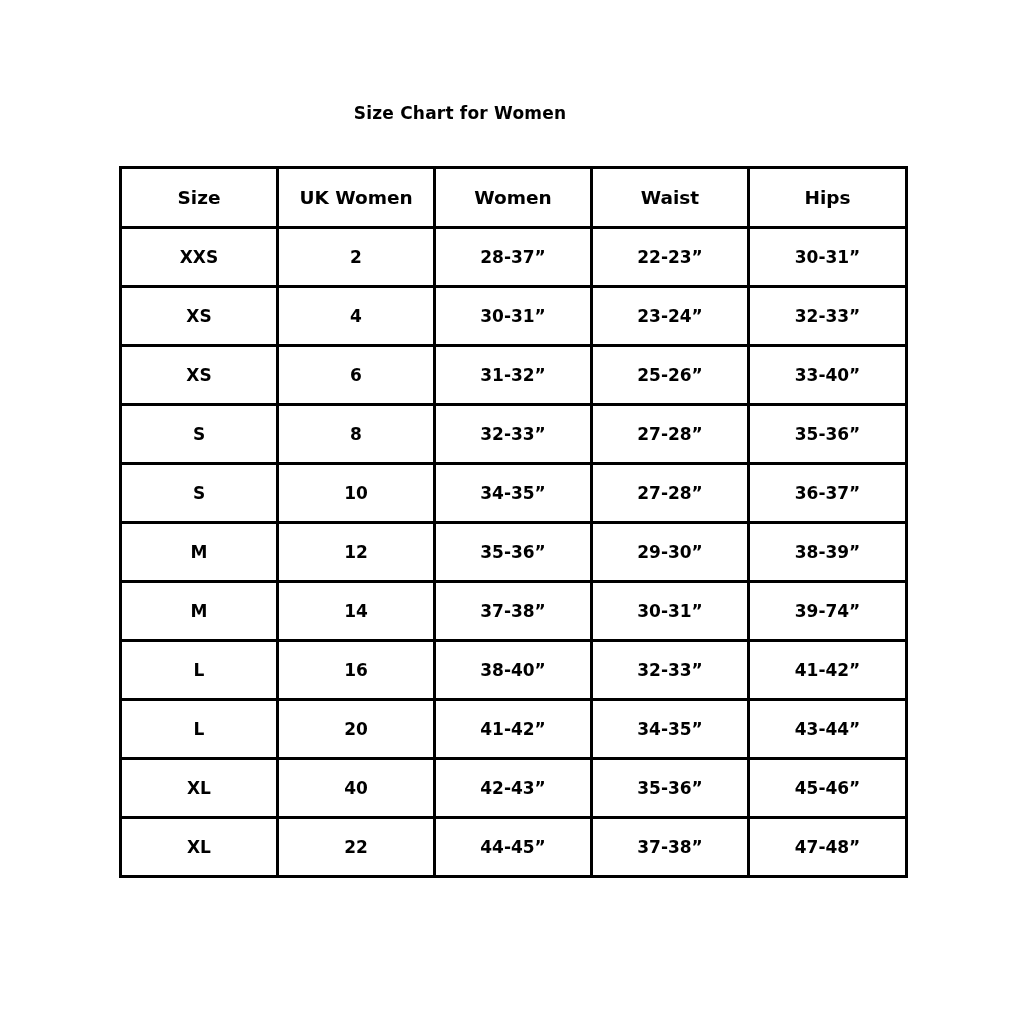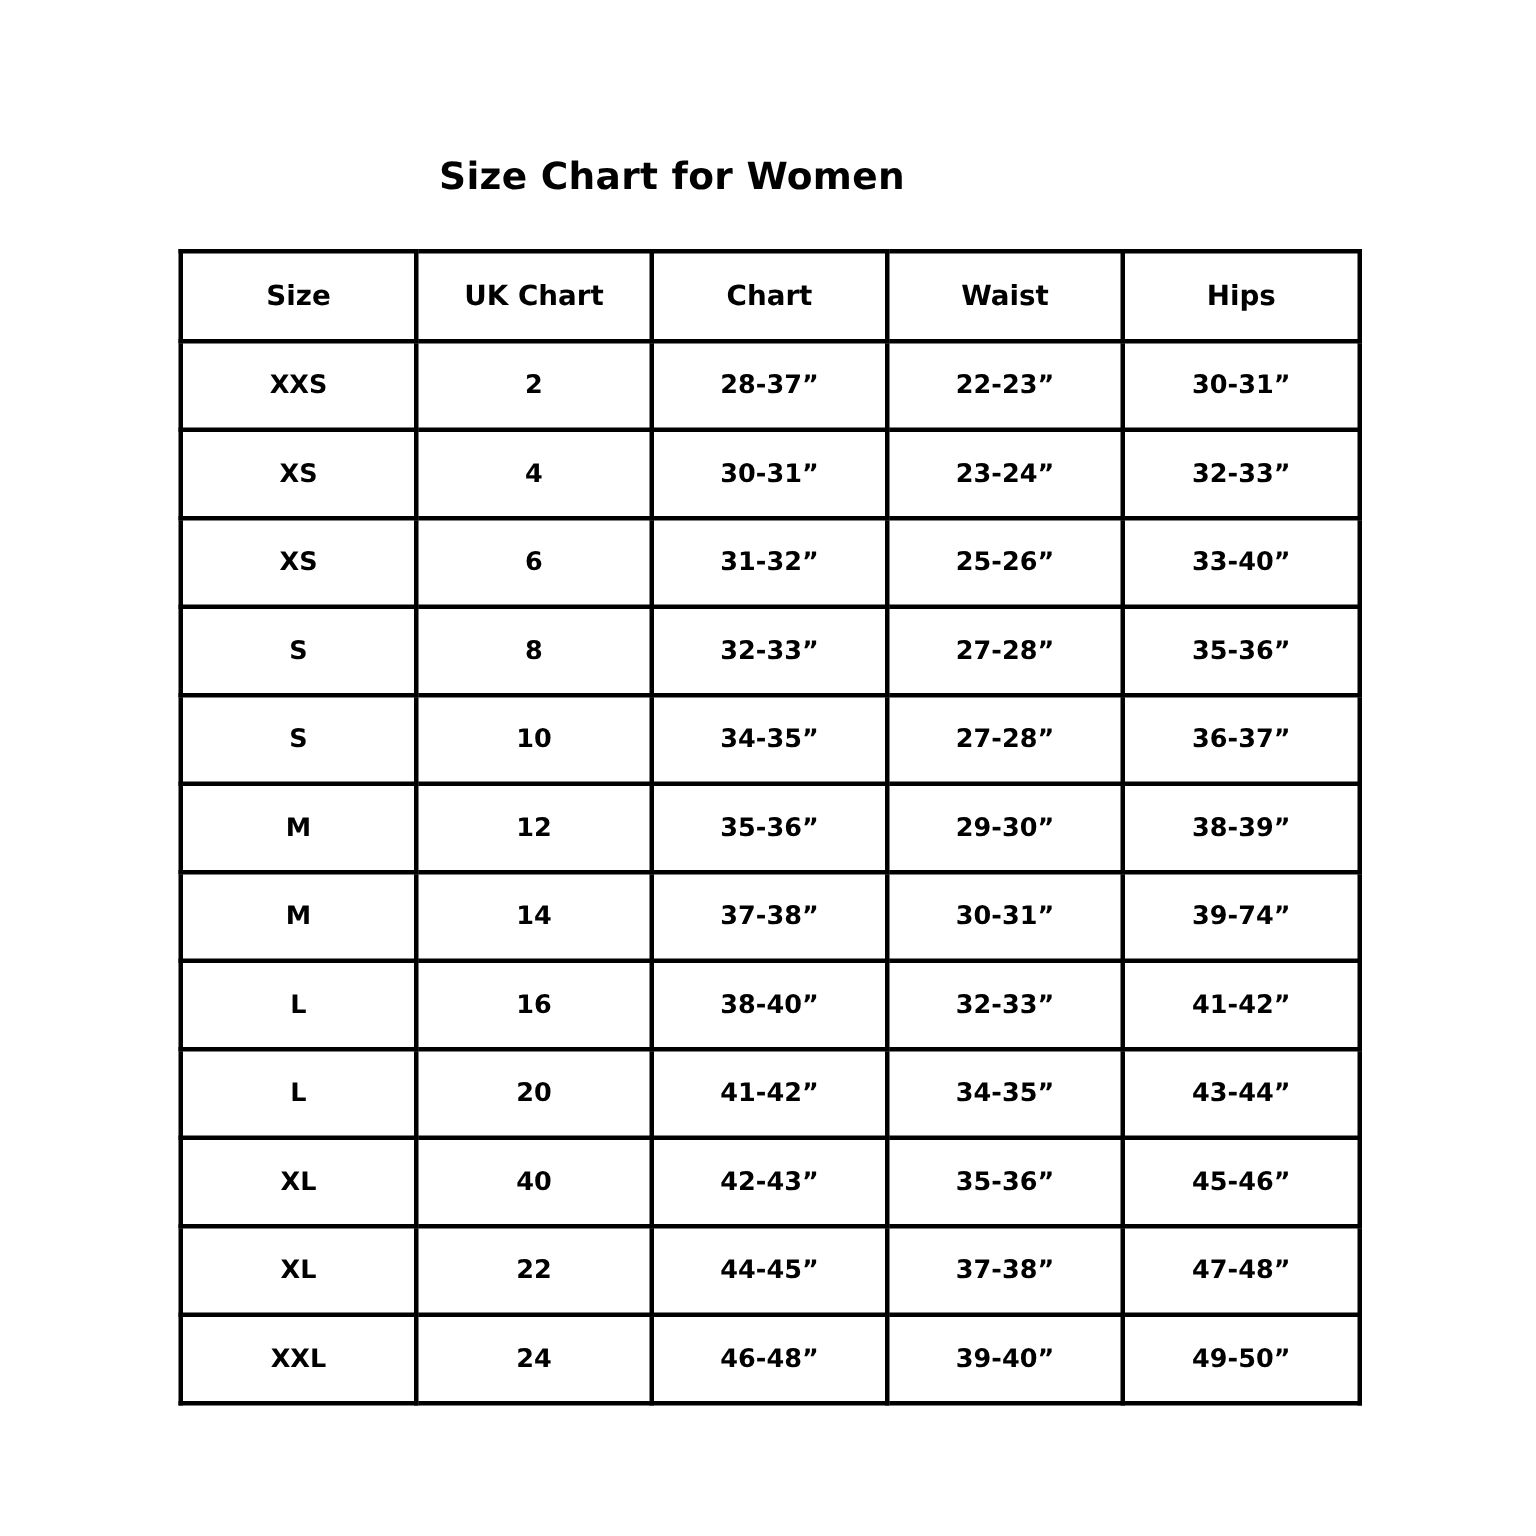--- a/index.html
+++ b/index.html
@@ -16,24 +16,24 @@
   }
   .page {
     position: relative;
     width: 1024px;
     height: 1024px;
     box-sizing: border-box;
   }
   .chart-title {
     position: absolute;
     top: 103px;
-    left: 0;
+    left: 12px;
     width: 896px;
     text-align: center;
-    font-size: 25px;
+    font-size: 17px;
     font-weight: bold;
     letter-spacing: 0.2px;
   }
   .table-wrap {
     position: absolute;
     top: 166px;
     left: 119px;
     width: 738px;
   }
   table.size-table {
@@ -74,22 +74,22 @@
       <colgroup>
         <col class="c0">
           <col class="c1">
           <col class="c2">
           <col class="c3">
           <col class="c4">
       </colgroup>
       <thead>
         <tr>
           <th>Size</th>
-          <th>UK Chart</th>
-          <th>Chart</th>
+          <th>UK Women</th>
+          <th>Women</th>
           <th>Waist</th>
           <th>Hips</th>
         </tr>
       </thead>
       <tbody>
         <tr>
           <td>XXS</td>
           <td>2</td>
           <td>28-37”</td>
           <td>22-23”</td>
@@ -158,24 +158,17 @@
           <td>35-36”</td>
           <td>45-46”</td>
         </tr>
         <tr>
           <td>XL</td>
           <td>22</td>
           <td>44-45”</td>
           <td>37-38”</td>
           <td>47-48”</td>
         </tr>
-        <tr>
-          <td>XXL</td>
-          <td>24</td>
-          <td>46-48”</td>
-          <td>39-40”</td>
-          <td>49-50”</td>
-        </tr>
       </tbody>
     </table>
   </div>
 
 </div>
 
 </body></html>

